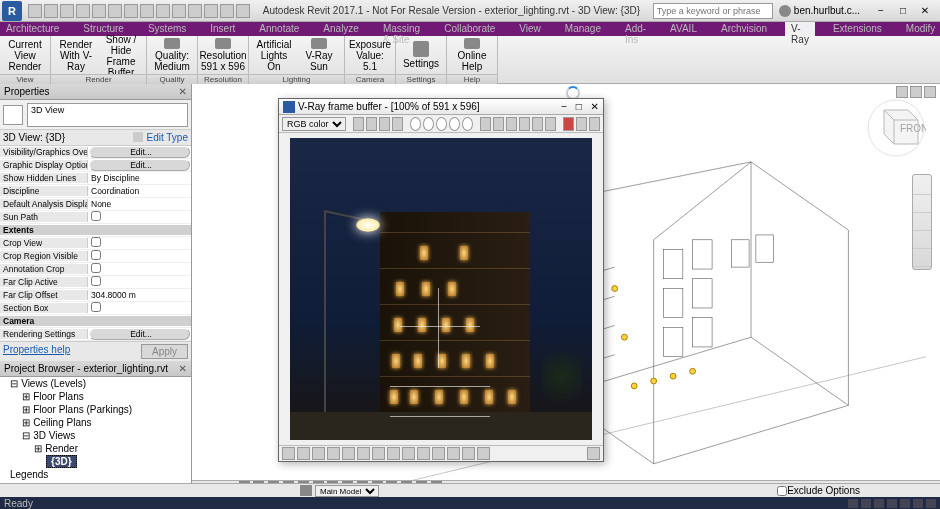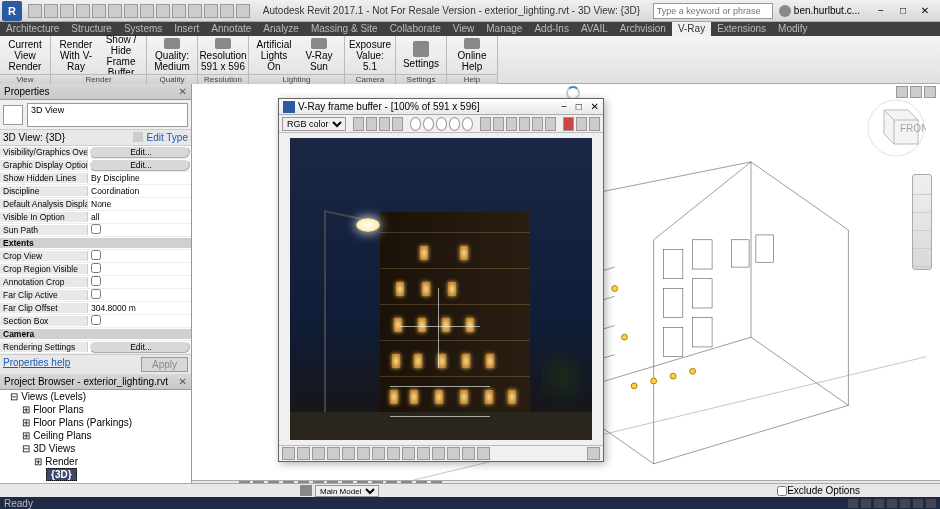--- a/index.html
+++ b/index.html
@@ -9,21 +9,21 @@
 .titlebar { height:22px; background:linear-gradient(#f0f0f0,#d8d8d8); display:flex; align-items:center; border-bottom:1px solid #aaa; }
 .app-icon { width:20px; height:20px; margin:0 2px; background:#2a5aa0; border-radius:2px; display:flex; align-items:center; justify-content:center; color:#fff; font-weight:bold; font-size:11px; }
 .qat { display:flex; gap:2px; margin-left:4px; }
 .qat span { width:14px; height:14px; background:#ccc; border:1px solid #999; }
 .title-text { flex:1; text-align:center; font-size:10px; color:#333; }
 .searchbox { width:120px; height:16px; border:1px solid #999; background:#fff; font-size:9px; padding:0 3px; color:#888; }
 .win-controls { display:flex; gap:4px; margin:0 6px; }
 .win-controls span { width:18px; height:14px; display:flex; align-items:center; justify-content:center; font-size:10px; }
 
 
-.menutabs { height:14px; background:#404040; display:flex; color:#bbb; font-size:9px; }
+.menutabs { height:14px; background:#701a75; display:flex; color:#bbb; font-size:9px;gap:12px; }
 .menutabs span { padding:1px 6px; }
 .menutabs span.active { background:#f0f0f0; color:#333; }
 
 
 .ribbon { height:48px; background:linear-gradient(#f4f4f4,#e0e0e0); border-bottom:1px solid #aaa; display:flex; }
 .ribbon-group { border-right:1px solid #bbb; display:flex; flex-direction:column; }
 .ribbon-btns { flex:1; display:flex; align-items:center; padding:2px 4px; gap:3px; }
 .ribbon-btn { display:flex; flex-direction:column; align-items:center; justify-content:center; width:42px; height:34px; font-size:8px; text-align:center; line-height:1.1; }
 .ribbon-btn .ico { width:16px; height:16px; background:#888; border-radius:2px; margin-bottom:1px; }
 .ribbon-label { height:12px; background:linear-gradient(#e0e0e0,#d0d0d0); font-size:8px; text-align:center; color:#444; border-top:1px solid #bbb; }
@@ -281,24 +281,20 @@
           <div class="k">Show Hidden Lines</div>
           <div class="v">By Discipline</div>
         </div>
         <div class="props-row">
           <div class="k">Discipline</div>
           <div class="v">Coordination</div>
         </div>
         <div class="props-row">
           <div class="k">Default Analysis Display Style</div>
           <div class="v">None</div>
-        </div>
-        <div class="props-row">
-          <div class="k">Visible In Option</div>
-          <div class="v">all</div>
         </div>
         <div class="props-row">
           <div class="k">Sun Path</div>
           <div class="v"><input type="checkbox" style=""></div>
         </div>
         <div class="props-row section">
           <div class="k">Extents</div>
         </div>
         <div class="props-row">
           <div class="k">Crop View</div>

